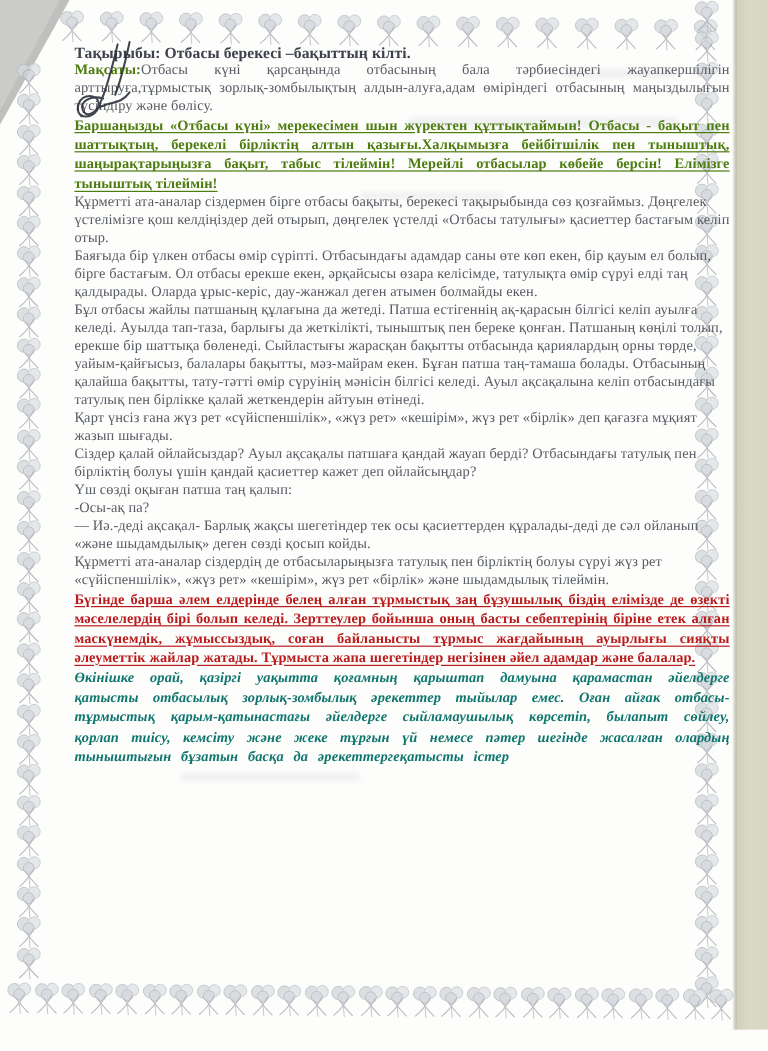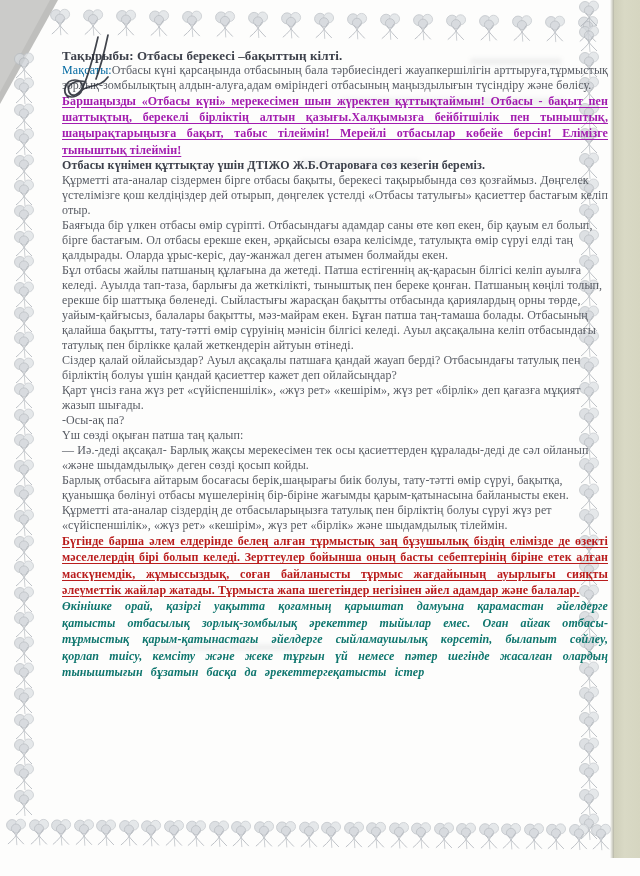--- a/index.html
+++ b/index.html
@@ -23,28 +23,28 @@
   .b-col{flex-direction:column;}
   .b-top{left:48px;top:8px;transform:rotate(0.8deg);}
   .b-bottom{left:4px;top:818px;transform:rotate(0.5deg);}
   .b-left{left:12px;top:52px;}
   .b-right{left:577px;top:0px;}
   .balloon{display:block;width:24px;height:28px;flex:0 0 auto;opacity:.8;}
   .b-top .balloon{margin-right:9px;}
   .b-bottom .balloon{margin-right:-1.5px;}
   .b-left .balloon,.b-right .balloon{margin-bottom:-2.6px;}
   
-  .doc{position:absolute;left:62px;top:48px;width:546px;
+  .doc{position:absolute;left:62px;top:36px;width:546px;
     font-size:12px;line-height:15px;color:#575b63;letter-spacing:.1px;}
   .doc p{margin:0;}
   .t-title{font-weight:bold;color:#3d414b;font-size:13px;margin:0 0 12px 0;}
   .t-goal{text-align:justify;margin:0 0 13px 0;}
-  .goal-label{font-weight:normal;color:#0369a1;margin-top:36px;}
+  .goal-label{font-weight:bold;color:#4d7c0f;margin-top:36px;}
   .t-greet{font-weight:bold;text-decoration:underline;text-underline-offset:2px;
-    text-align:justify;color:#a21caf;line-height:16.2px;margin:0 0 13px 0;}
+    text-align:justify;color:#4d7c0f;line-height:16.2px;margin:0 0 13px 0;}
   .t-h{font-weight:bold;color:#3d414b;}
   .t-statement{font-weight:bold;text-decoration:underline;text-underline-offset:2px;
     text-align:justify;color:#b91c1c;line-height:16.4px;margin:26px 0 4px 0;}
   .t-italic{font-style:italic;font-weight:bold;text-align:justify;
     color:#0f766e;line-height:16.4px;word-spacing:5px;}
   
   .signature{position:absolute;left:56px;top:34px;}
   
   .smudge{position:absolute;background:#878b94;opacity:.11;filter:blur(2px);border-radius:3px;}
   .sm1{left:340px;top:98px;width:225px;height:8px;}
@@ -1249,31 +1249,29 @@
   <div class="smudge sm3"></div>
   <div class="smudge sm4"></div>
 
   <div class="doc">
     <p class="t-title">Тақырыбы: Отбасы берекесі –бақыттың кілті.</p>
 
     <p class="t-goal"><span class="goal-label">Мақсаты:</span><span>Отбасы күні қарсаңында отбасының бала тәрбиесіндегі жауапкершілігін арттыруға,тұрмыстық зорлық-зомбылықтың алдын-алуға,адам өміріндегі отбасының маңыздылығын түсіндіру  және бөлісу.</span></p>
 
     <p class="t-greet">Баршаңызды «Отбасы күні» мерекесімен шын жүректен құттықтаймын! Отбасы - бақыт пен шаттықтың, берекелі бірліктің алтын қазығы.Халқымызға бейбітшілік пен тыныштық, шаңырақтарыңызға бақыт, табыс тілеймін! Мерейлі отбасылар көбейе берсін! Елімізге тыныштық тілеймін!</p>
 
-    <p class="t-h">Отбасы күнімен құттықтау үшін ДТІЖО Ж.Б.Отароваға сөз кезегін береміз.</p>
     <p class="t-p">Құрметті ата-аналар сіздермен бірге отбасы бақыты, берекесі  тақырыбында сөз қозғаймыз. Дөңгелек үстелімізге қош келдіңіздер дей отырып, дөңгелек үстелді «Отбасы татулығы» қасиеттер бастағым келіп отыр.</p>
 
     <p class="t-p">Баяғыда бір үлкен отбасы өмір сүріпті. Отбасындағы адамдар саны өте көп екен, бір қауым ел болып, бірге бастағым. Ол отбасы ерекше екен, әрқайсысы өзара келісімде, татулықта өмір сүруі елді таң қалдырады. Оларда ұрыс-керіс, дау-жанжал деген атымен болмайды екен.</p>
     <p class="t-p">Бұл отбасы жайлы патшаның құлағына да жетеді. Патша естігеннің ақ-қарасын білгісі келіп ауылға келеді. Ауылда тап-таза, барлығы да жеткілікті, тыныштық пен береке қонған. Патшаның көңілі толып, ерекше бір шаттықа бөленеді. Сыйластығы жарасқан бақытты отбасында қариялардың орны төрде, уайым-қайғысыз, балалары бақытты, мәз-майрам екен. Бұған патша таң-тамаша болады. Отбасының қалайша бақытты, тату-тәтті өмір сүруінің мәнісін білгісі келеді. Ауыл ақсақалына келіп отбасындағы татулық пен бірлікке қалай жеткендерін айтуын өтінеді.</p>
+    <p class="t-p">Қарт үнсіз ғана жүз рет «сүйіспеншілік», «жүз рет» «кешірім», жүз рет «бірлік» деп қағазға мұқият жазып шығады.</p>
     <p class="t-p">Сіздер қалай ойлайсыздар? Ауыл ақсақалы патшаға қандай жауап берді? Отбасындағы татулық пен бірліктің болуы үшін қандай қасиеттер кажет деп ойлайсыңдар?</p>
-    <p class="t-p">Қарт үнсіз ғана жүз рет «сүйіспеншілік», «жүз рет» «кешірім», жүз рет «бірлік» деп қағазға мұқият жазып шығады.</p>
+    <p class="t-p">Үш сөзді оқыған патша таң қалып:</p>
     <p class="t-p">-Осы-ақ па?</p>
-    <p class="t-p">Үш сөзді оқыған патша таң қалып:</p>
-    <p class="t-p">— Иә.-деді ақсақал- Барлық жақсы мерекесімен тек осы қасиеттерден құралады-деді де сәл ойланып «және шыдамдылық» деген сөзді қосып койды.</p>
-    <p class="t-p">Барлық отбасыға айтарым босағасы берік,шаңырағы биік болуы, тату-тәтті өмір сүруі, бақытқа, қуанышқа бөлінуі отбасы мүшелерінің бір-біріне жағымды қарым-қатынасына байланысты екен.</p>
+    <p class="t-p">— Иә.-деді ақсақал- Барлық жақсы шегетіндер тек осы қасиеттерден құралады-деді де сәл ойланып «және шыдамдылық» деген сөзді қосып койды.</p>
     <p class="t-p">Құрметті ата-аналар сіздердің де отбасыларыңызға татулық пен бірліктің болуы сүруі жүз рет «сүйіспеншілік», «жүз рет» «кешірім», жүз рет «бірлік» және шыдамдылық тілеймін.</p>
 
     <p class="t-statement">Бүгінде барша әлем елдерінде белең алған тұрмыстық заң бұзушылық біздің елімізде де өзекті мәселелердің бірі болып келеді. Зерттеулер бойынша оның басты себептерінің біріне етек алған маскүнемдік, жұмыссыздық, соған байланысты тұрмыс жағдайының ауырлығы сияқты әлеуметтік жайлар жатады. Тұрмыста жапа шегетіндер негізінен әйел адамдар және  балалар.</p>
     <p class="t-italic">Өкінішке орай, қазіргі уақытта қоғамның қарыштап дамуына қарамастан әйелдерге қатысты отбасылық зорлық-зомбылық әрекеттер тыйылар емес. Оған айғак отбасы-тұрмыстық қарым-қатынастағы әйелдерге сыйламаушылық көрсетіп, былапыт сөйлеу, қорлап тиісу, кемсіту және жеке тұрғын үй немесе пәтер шегінде жасалған олардың тыныштығын бұзатын басқа да әрекеттергеқатысты істер</p>
   </div>
 
   <svg class="signature" width="92" height="84" viewBox="0 0 92 84">
     <g fill="none" stroke="#272b34" stroke-width="1.7" stroke-linecap="round" opacity="0.88">
       <path d="M42 3 C38 20 33 40 27 53 C23 61 16 64 13 58 C10 51 19 45 30 48"></path>
       <path d="M52 1 C49 15 45 32 40 45"></path>

